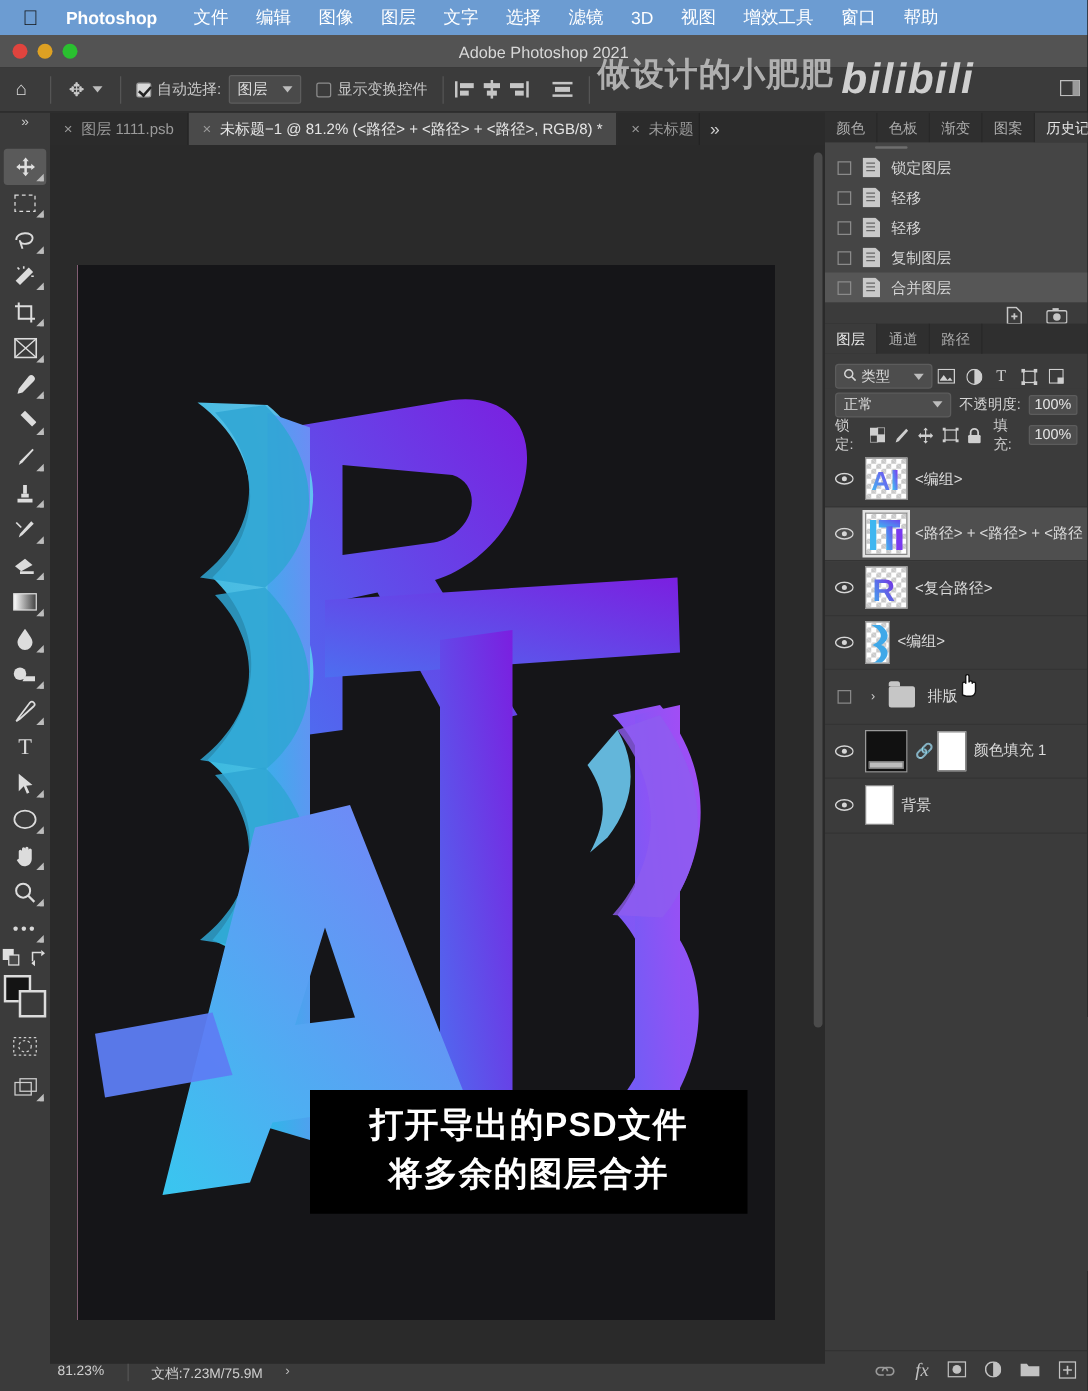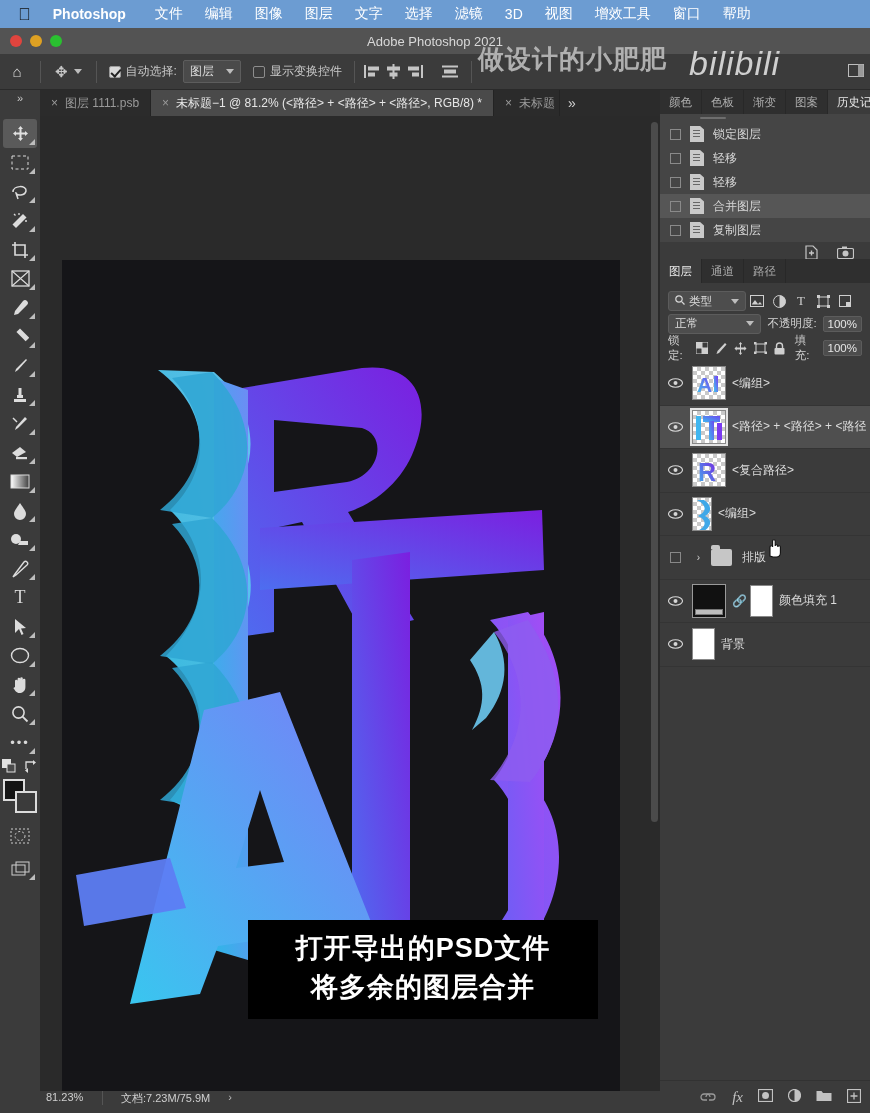--- a/index.html
+++ b/index.html
@@ -50,21 +50,21 @@
   }
   .caret{ width:0;height:0;border-left:4px solid transparent;border-right:4px solid transparent;
           border-top:5px solid #bdbdbd; }
   .alignico{ width:22px;height:22px;display:flex;align-items:center;justify-content:center;}
   
   #watermark{
     position:absolute; left:478px; top:42px; display:flex; align-items:flex-end; gap:6px;
     font-size:26px; color:#b9b9b9; font-weight:bold; z-index:4; pointer-events:none;
     opacity:.92; letter-spacing:1px;
   }
-  #watermark .bili{ font-size:34px; font-style:italic; color:#dcdcdc; font-weight:normal; line-height:.8;margin-left:16px;}
+  #watermark .bili{ font-size:34px; font-style:italic; color:#dcdcdc; font-weight:bold; line-height:.8;}
   
   #main{ position:absolute; top:90px; left:0; right:0; bottom:0; }
   
   #tabstrip{
     position:absolute;top:0;left:0;right:0;height:26px;background:#2b2b2b;
     display:flex;align-items:stretch;font-size:12px;
   }
   .tbexp{ width:40px;background:#3b3b3b;color:#c9c9c9;display:flex;align-items:flex-start;
           justify-content:center;padding-top:2px;font-size:11px;}
   .tab{ display:flex;align-items:center;gap:7px;padding:0 11px;background:#2b2b2b;
@@ -86,21 +86,21 @@
      border-bottom:3px solid #bdbdbd;}
   .tool.nocorner:after{display:none;}
   .swatches{ position:relative;width:34px;height:36px;margin-top:2px;}
   .sw-fg{position:absolute;left:0;top:0;width:22px;height:22px;background:#141414;border:2px solid #dcdcdc;}
   .sw-bg{position:absolute;left:12px;top:12px;width:22px;height:22px;background:#3b3b3b;border:2px solid #dcdcdc;}
   
   #canvaswrap{
     position:absolute;top:26px;left:40px;right:210px;bottom:0;background:#2a2a2a;
   }
   #artboard{
-    position:absolute;left:22px;top:96px;width:558px;height:844px;background:#f9a8d4;overflow:hidden;margin-top:48px;
+    position:absolute;left:22px;top:96px;width:558px;height:844px;background:#f9a8d4;overflow:hidden;
   }
   #vscroll{position:absolute;right:2px;top:6px;width:7px;height:700px;background:#4b4b4b;border-radius:4px;}
   #statusbar{
     position:absolute;left:0;right:0;bottom:0;height:22px;background:#3b3b3b;
     display:flex;font-size:11px;color:#cfcfcf;
   }
   #statusbar .zoom{ width:62px;padding-left:6px; }
   #statusbar .sep{width:1px;height:14px;background:#555;}
   #statusbar .doc{ padding-left:18px; }
   #statusbar .arr{ padding-left:18px;color:#bdbdbd; }
@@ -527,29 +527,29 @@
       <div class="hrow">
         <span class="hbox"></span>
         <span class="docico"></span>
         <span>轻移</span>
       </div>
       <div class="hrow">
         <span class="hbox"></span>
         <span class="docico"></span>
         <span>轻移</span>
       </div>
+      <div class="hrow">
+        <span class="hbox"></span>
+        <span class="docico"></span>
+        <span>复制图层</span>
+      </div>
       <div class="hrow sel">
         <span class="hbox"></span>
         <span class="docico"></span>
         <span>合并图层</span>
-      </div>
-      <div class="hrow">
-        <span class="hbox"></span>
-        <span class="docico"></span>
-        <span>复制图层</span>
       </div>
       <div class="hbottom">
         <span>
           <svg width="15" height="15">
               <path d="M2 1 h7 l4 4 v9 H2 Z" fill="none" stroke="#c6c6c6" stroke-width="1.2"></path>
               <path d="M5 8 h5 M7.5 5.5 v5" stroke="#c6c6c6" stroke-width="1.4"></path>
             </svg>
         </span>
         <span>
           <svg width="17" height="13">

